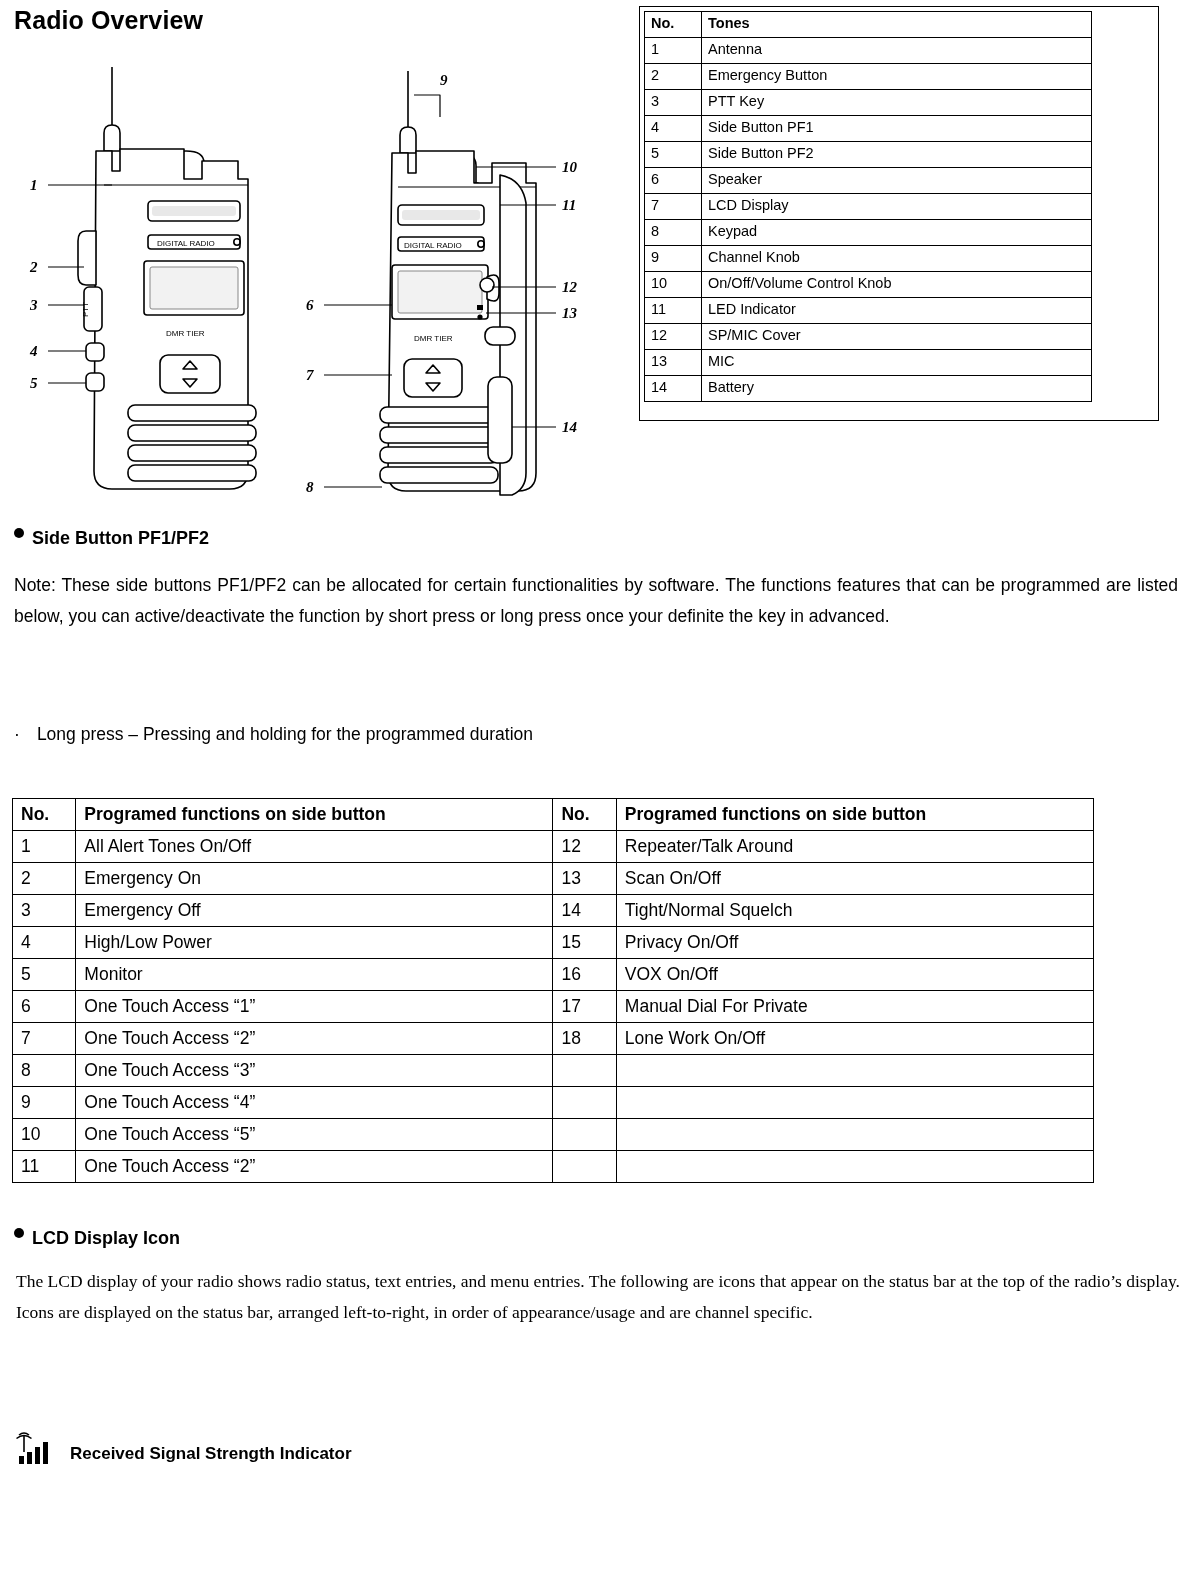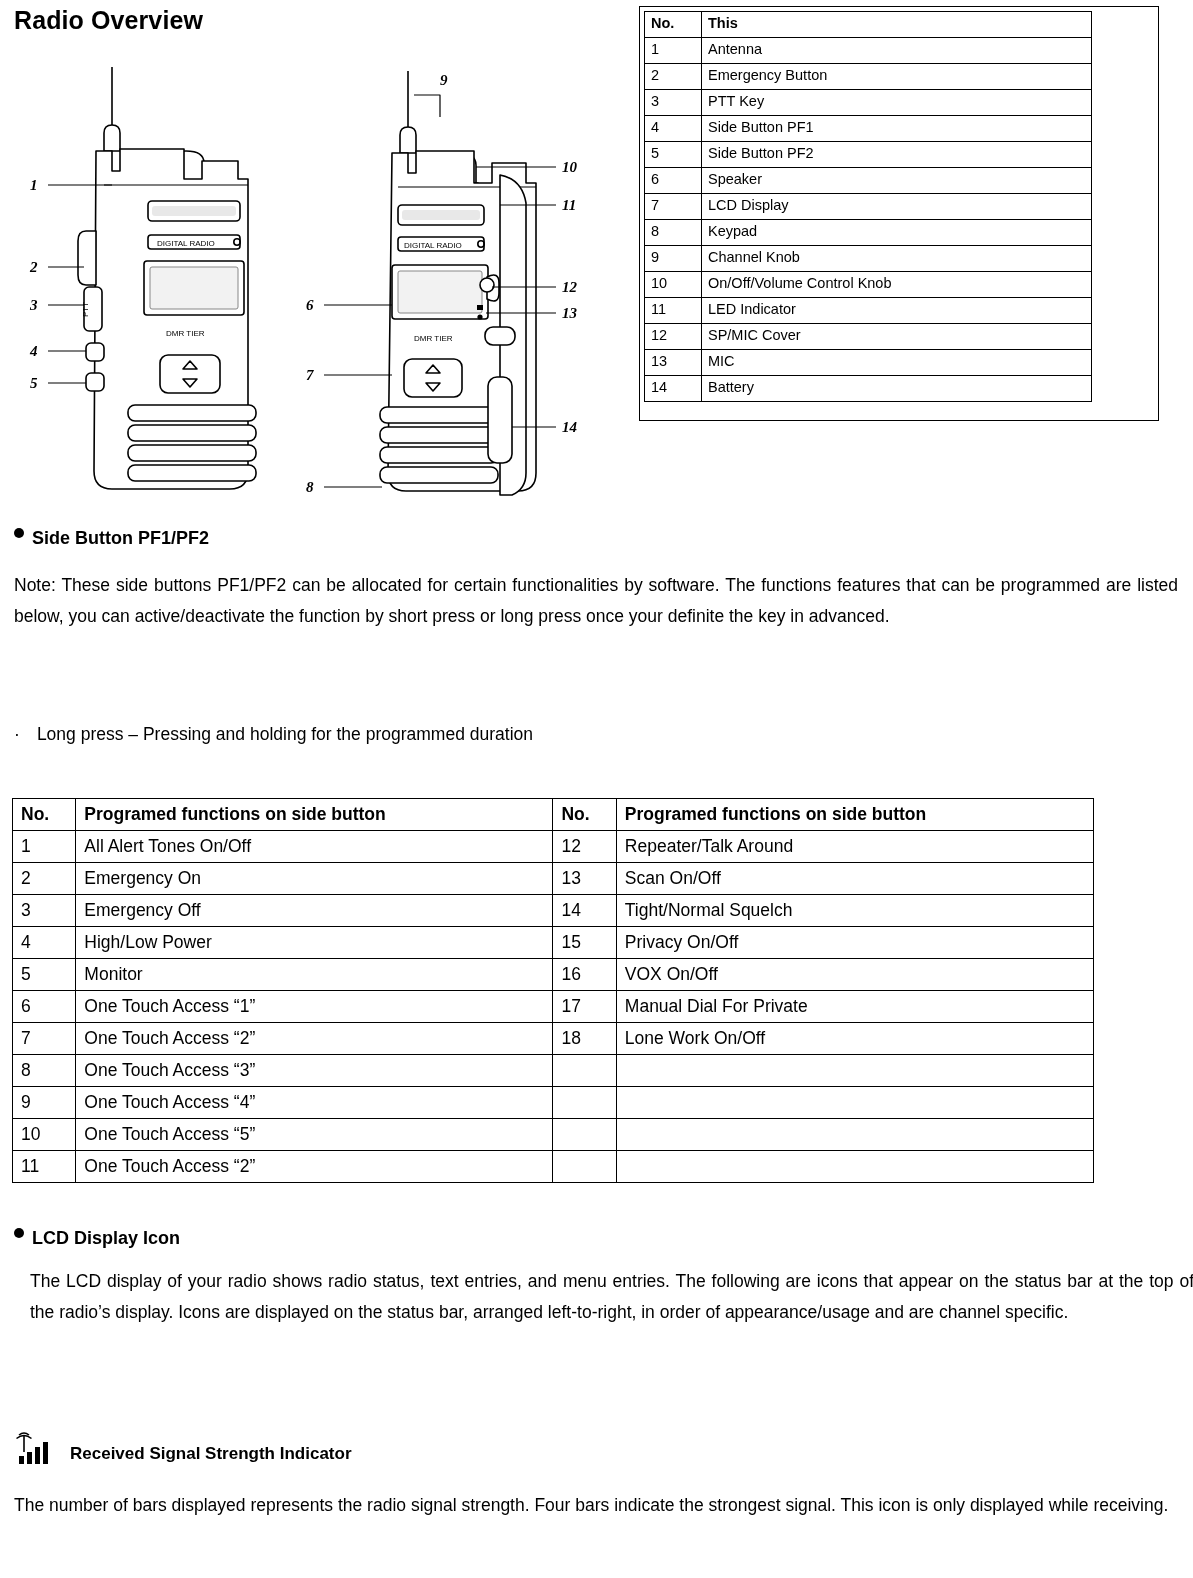--- a/index.html
+++ b/index.html
@@ -80,21 +80,21 @@
 
   
   .para {
     position:absolute;
     font-size:17.5px;
     line-height:31px;
     text-align:justify;
     text-justify:inter-word;
   }
   #note-para { left:14px; top:570px; width:1164px; }
-  #lcd-para { left:30px; top:1266px; width:1164px; }
+  #lcd-para { left:16px; top:1266px; width:1164px;font-family:Liberation Serif, serif; }
   #rssi-para { left:14px; top:1490px; width:1164px; }
 
   .press-line {
     position:absolute;
     font-size:17.5px;
     line-height:28px;
     left:14px;
   }
   #short-press { top:677px; }
   #long-press { top:720px; }
@@ -139,21 +139,21 @@
 
 <div class="page">
 
   <div class="doc-title">Radio Overview</div>
 
   <div class="items-box">
     <table class="items">
       <thead>
         <tr>
           <th class="num">No.</th>
-          <th>This</th>
+          <th>Tones</th>
         </tr>
       </thead>
       <tbody>
         <tr>
             <td class="num">1</td>
             <td>Antenna</td>
           </tr>
         <tr>
             <td class="num">2</td>
             <td>Emergency Button</td>
@@ -439,15 +439,14 @@
           <rect x="5" y="26" width="5" height="8"></rect>
           <rect x="13" y="22" width="5" height="12"></rect>
           <rect x="21" y="17" width="5" height="17"></rect>
           <rect x="29" y="12" width="5" height="22"></rect>
         </g>
       </svg>
     </span>
     <span class="rssi-label">Received Signal Strength Indicator</span>
   </div>
 
-  <div class="para" id="rssi-para">The number of bars displayed represents the radio signal strength. Four bars indicate the strongest signal. This icon is only displayed while receiving.</div>
 
 </div>
 
 </body></html>

